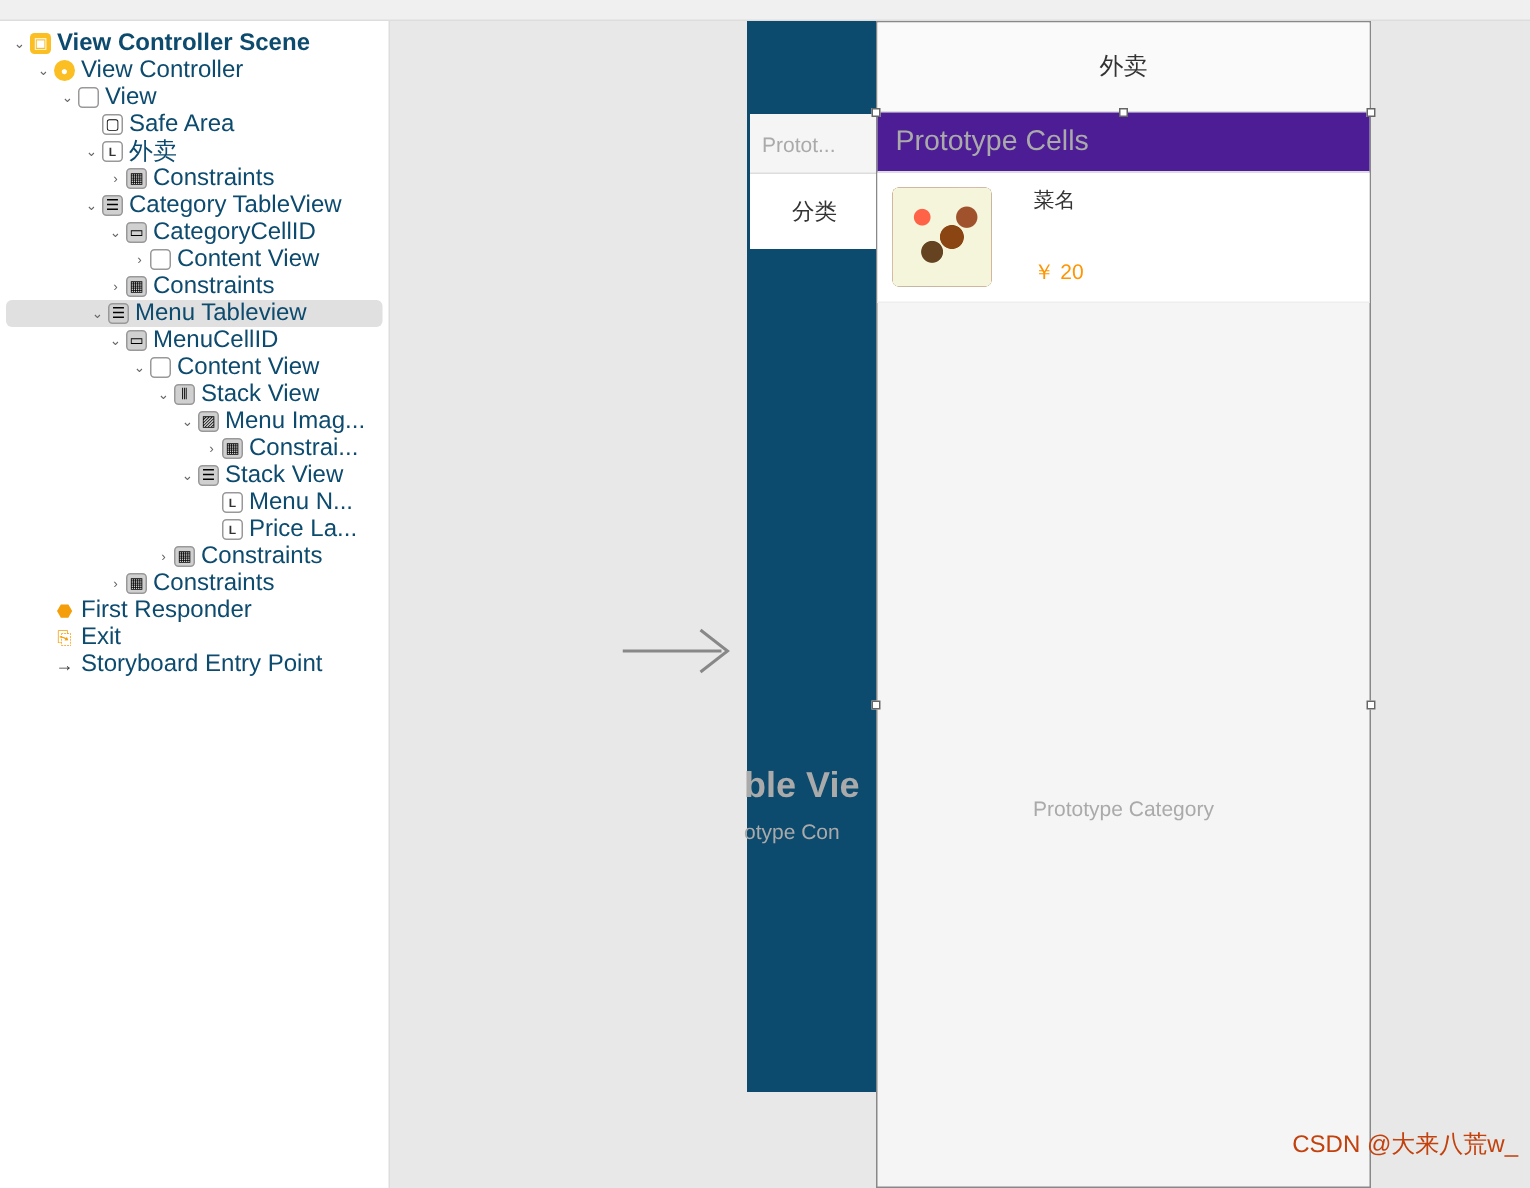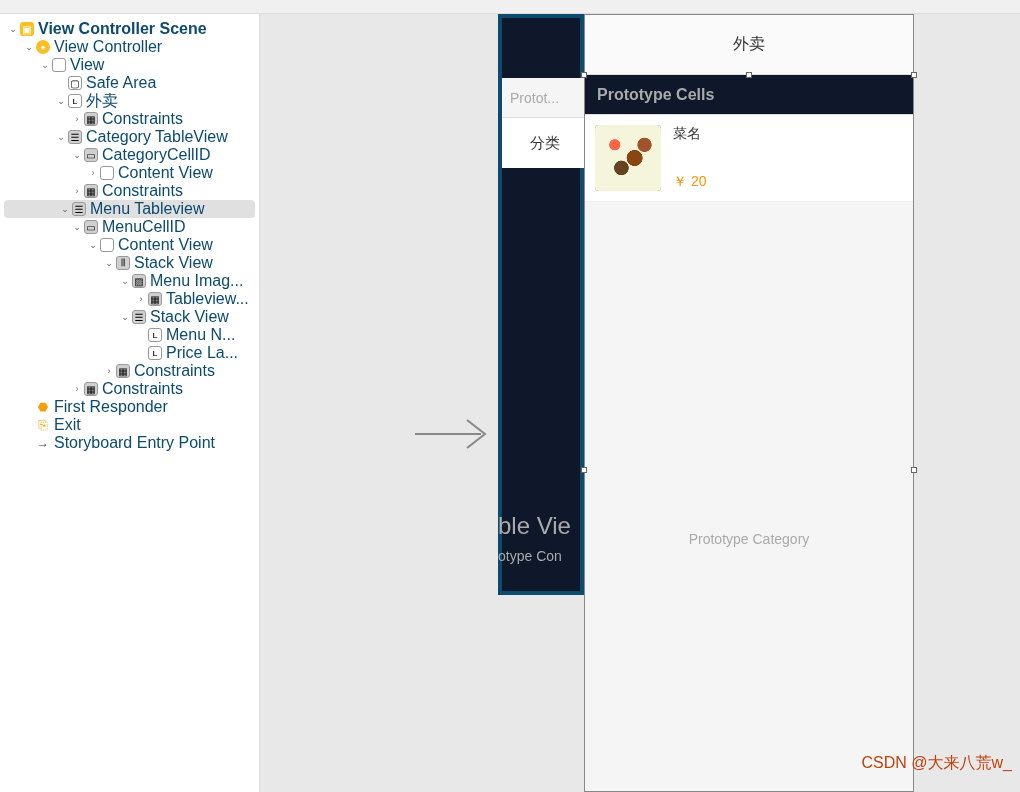--- a/index.html
+++ b/index.html
@@ -93,28 +93,28 @@
       left: 155px;
       top: 400px;
       width: 80px;
       height: 40px;
     }
     .device-shadow {
       position: absolute;
       left: 238px;
       top: 0;
       width: 86px;
-      height: 581px;
-      background: #0f172a;
-      border: 4px solid #0c4a6e;
+      height: 714px;
+      background: #0c4a6e;
+      border: 2px solid #0c4a6e;
     }
     .device-shadow .partial-title {
       font-size: 24px;
       color: #aaa;
-      font-weight: 400;
+      font-weight: 700;
       position: absolute;
       top: 494px;
       left: -4px;
       white-space: nowrap;
     }
     .device-shadow .partial-sub {
       font-size: 14px;
       color: #aaa;
       position: absolute;
       top: 530px;
@@ -163,36 +163,35 @@
       background: #fafafa;
       border-bottom: 1px solid #ddd;
       display: flex;
       align-items: center;
       justify-content: center;
       font-size: 16px;
       color: #333;
     }
     .proto-header {
       height: 40px;
-      background: #0f172a;
+      background: #4c1d95;
       border-bottom: 1px solid #ddd;
       display: flex;
       align-items: center;
       padding-left: 12px;
       color: #aaa;
-      font-size: 16px;
-      font-weight: bold;
+      font-size: 19px;
     }
     .menu-cell {
       background: #fff;
       border-bottom: 1px solid #eee;
       padding: 10px;
       display: flex;
       align-items: flex-start;
-      gap: 12px;
+      gap: 28px;
     }
     .food-image {
       width: 66px;
       height: 66px;
       background: linear-gradient(135deg, #8b4513 20%, #a0522d 40%, #654321 60%, #8b4513 80%);
       border-radius: 4px;
       position: relative;
       overflow: hidden;
     }
     .food-image::before {
@@ -348,21 +347,21 @@
       <span class="spacer" style="width:116px"></span>
       <span class="disclosure down"></span>
       <span class="icon icon-image">▨</span>
       <span class="row-label">Menu Imag...</span>
     </div>
 
     <div class="tree-row">
       <span class="spacer" style="width:132px"></span>
       <span class="disclosure right"></span>
       <span class="icon icon-blue">▦</span>
-      <span class="row-label">Tableview...</span>
+      <span class="row-label">Constrai...</span>
     </div>
 
     <div class="tree-row">
       <span class="spacer" style="width:116px"></span>
       <span class="disclosure down"></span>
       <span class="icon icon-stack">☰</span>
       <span class="row-label">Stack View</span>
     </div>
 
     <div class="tree-row">

